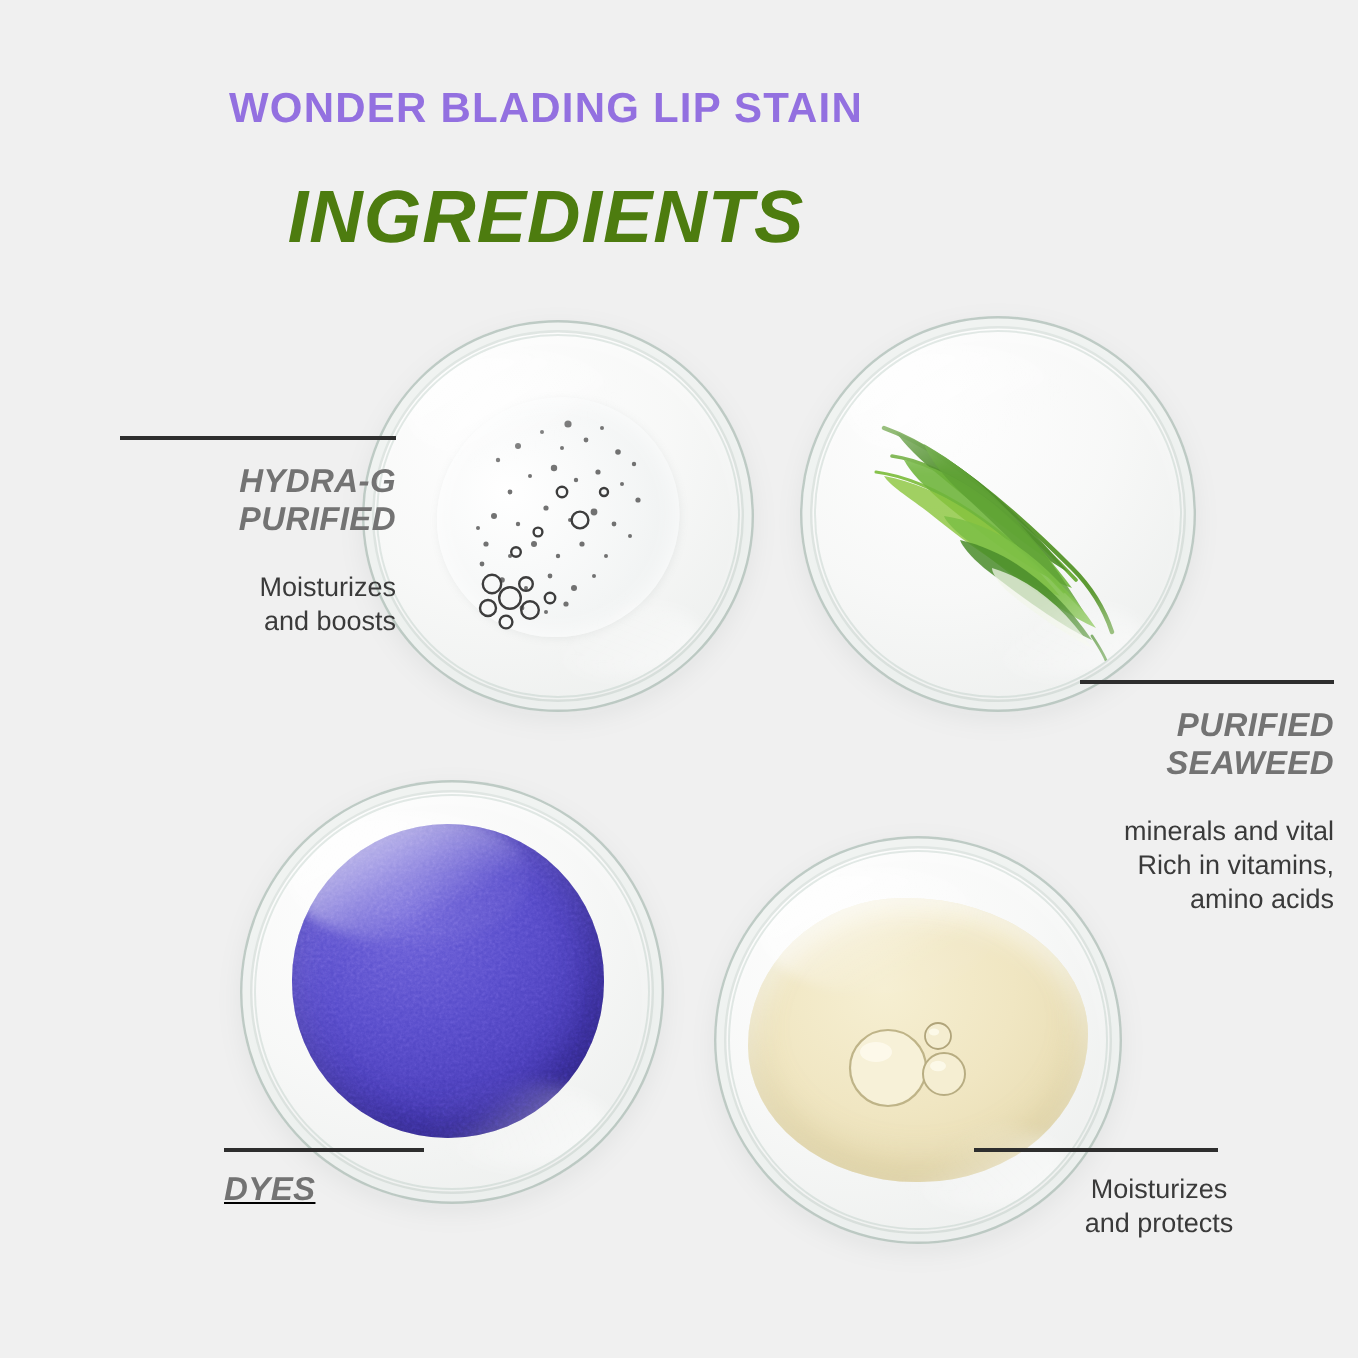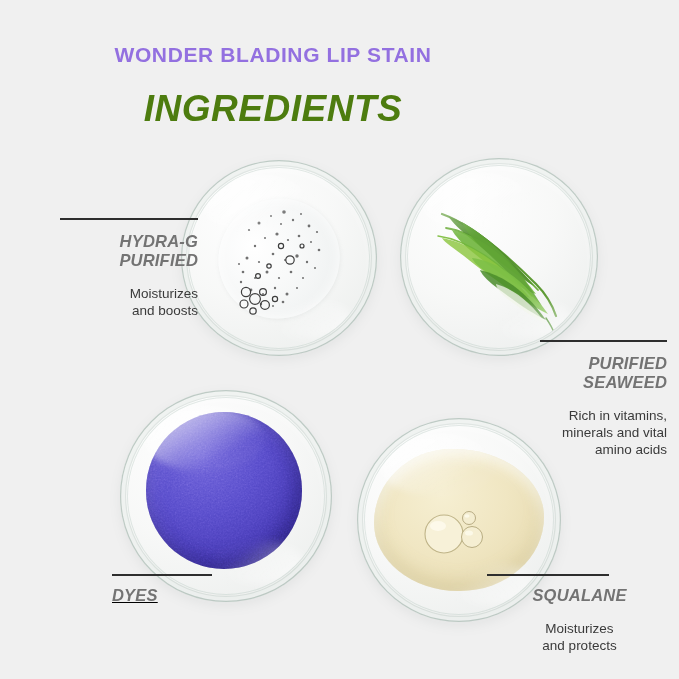--- a/index.html
+++ b/index.html
@@ -320,42 +320,39 @@
   </div>
 
   <div class="callout align-right" style="left:487px; top:332px; width:180px;">
     <div class="rule" style="left:53px; top:8px; width:127px;"></div>
     <div style="margin-top:22px;">
       <div class="callout-title">
         <div>PURIFIED</div>
         <div>SEAWEED</div>
       </div>
       <div class="callout-desc">
+        <div>minerals and vital</div>
         <div>Rich in vitamins,</div>
-        <div>minerals and vital</div>
         <div>amino acids</div>
       </div>
     </div>
   </div>
 
   <div class="callout align-left" style="left:112px; top:566px; width:180px;">
     <div class="rule" style="left:0px; top:8px; width:100px;"></div>
     <div style="margin-top:20px;text-decoration:underline;">
       <div class="callout-title">
         <div>DYES</div>
       </div>
     </div>
   </div>
 
   <div class="callout align-left" style="left:487px; top:566px; width:185px;">
     <div class="rule" style="left:0px; top:8px; width:122px;"></div>
     <div style="margin-top:20px; text-align:center;">
-      <div class="callout-title">
-        <div>SQUALANE</div>
-      </div>
       <div class="callout-desc">
         <div>Moisturizes</div>
         <div>and protects</div>
       </div>
     </div>
   </div>
 
 </div>
 
 </body></html>

